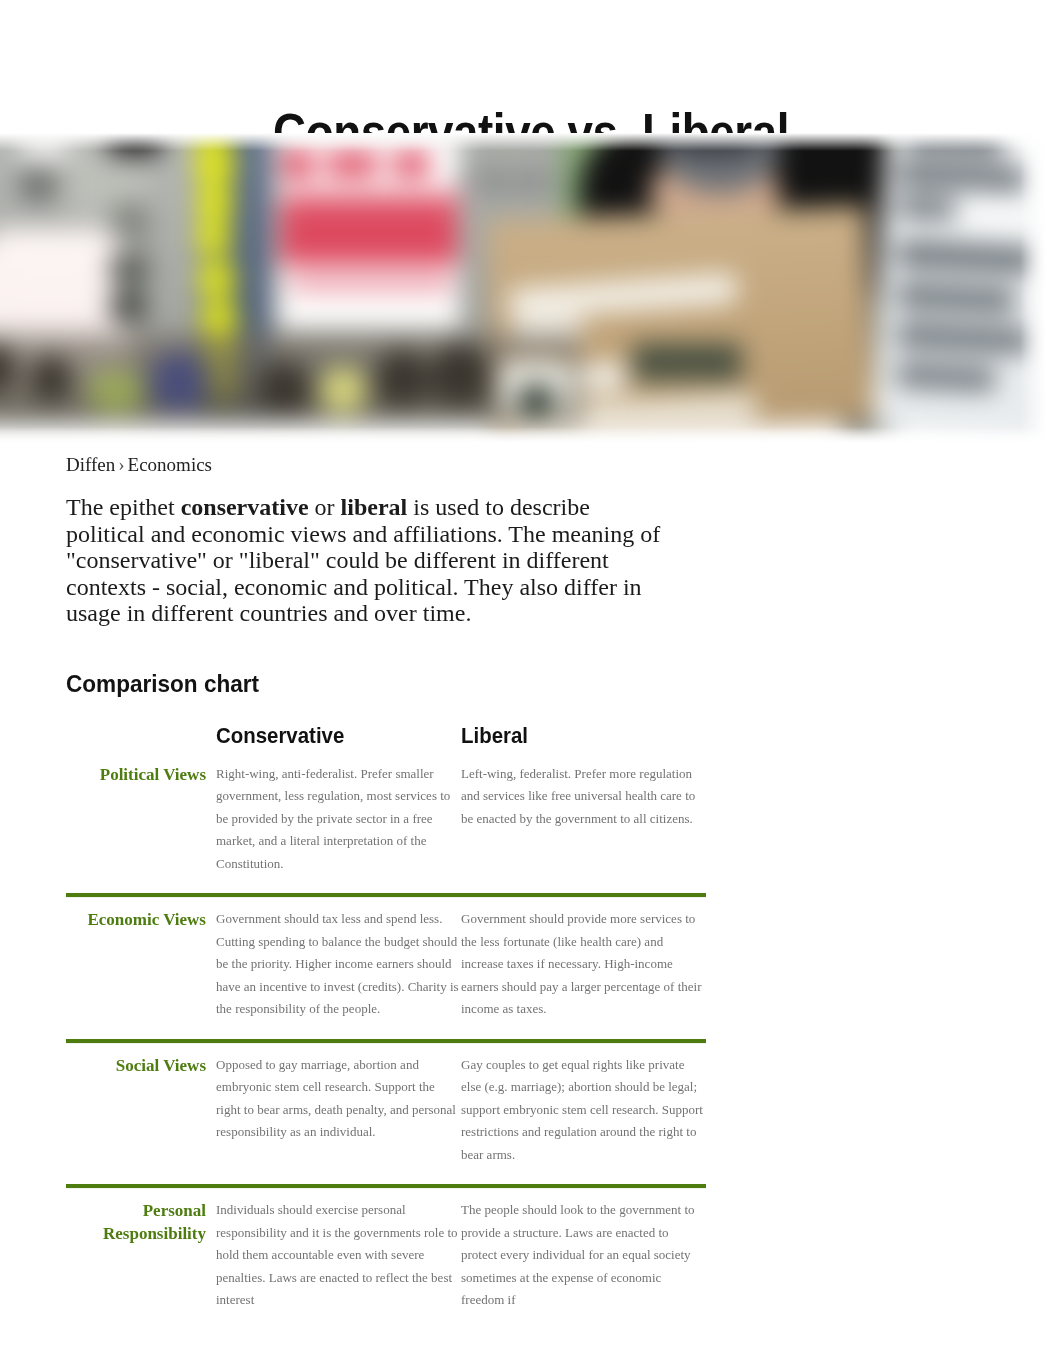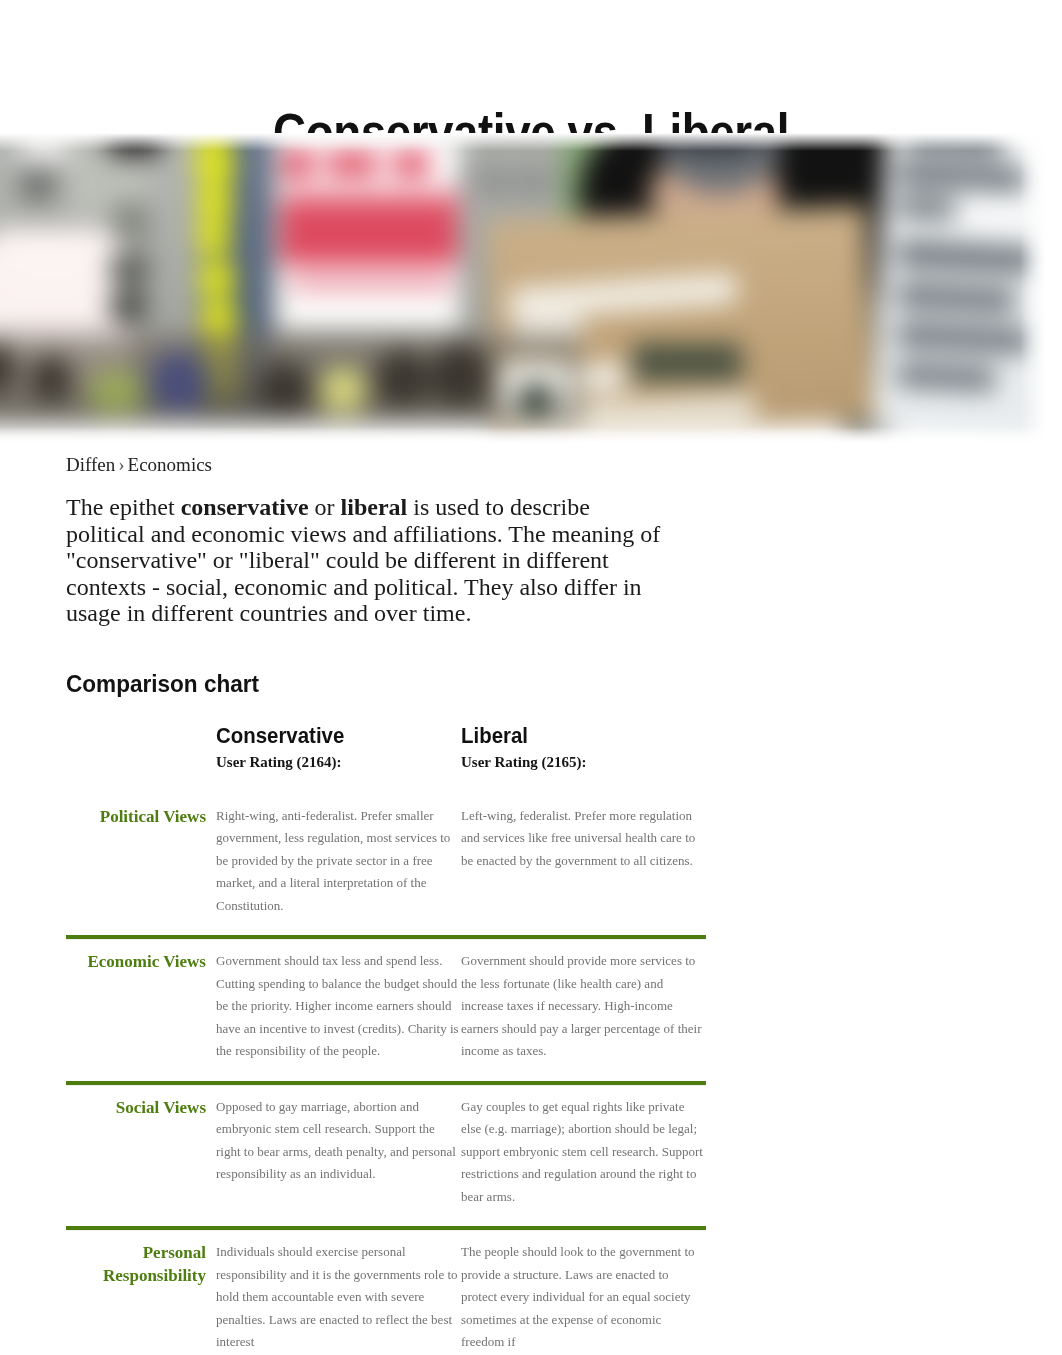--- a/index.html
+++ b/index.html
@@ -417,26 +417,20 @@
         <col class="c-col">
         <col class="c-col">
     </colgroup>
     <tbody>
       <tr class="head-row">
         <th></th>
         <th></th>
         <th class="col-title">Conservative</th>
         <th class="col-title">Liberal</th>
       </tr>
-      <tr class="rating-row">
-        <td></td>
-        <td></td>
-        <td class="rating">User Rating (2164):</td>
-        <td class="rating">User Rating (2165):</td>
-      </tr>
 
       <tr class="data-row">
         <td class="row-label">Political Views</td>
         <td></td>
         <td class="cell-text">Right-wing, anti-federalist. Prefer smaller government, less regulation, most services to be provided by the private sector in a free market, and a literal interpretation of the Constitution.</td>
         <td class="cell-text">Left-wing, federalist. Prefer more regulation and services like free universal health care to be enacted by the government to all citizens.</td>
       </tr>
 
       <tr class="data-row rowsep">
         <td class="row-label">Economic Views</td>

